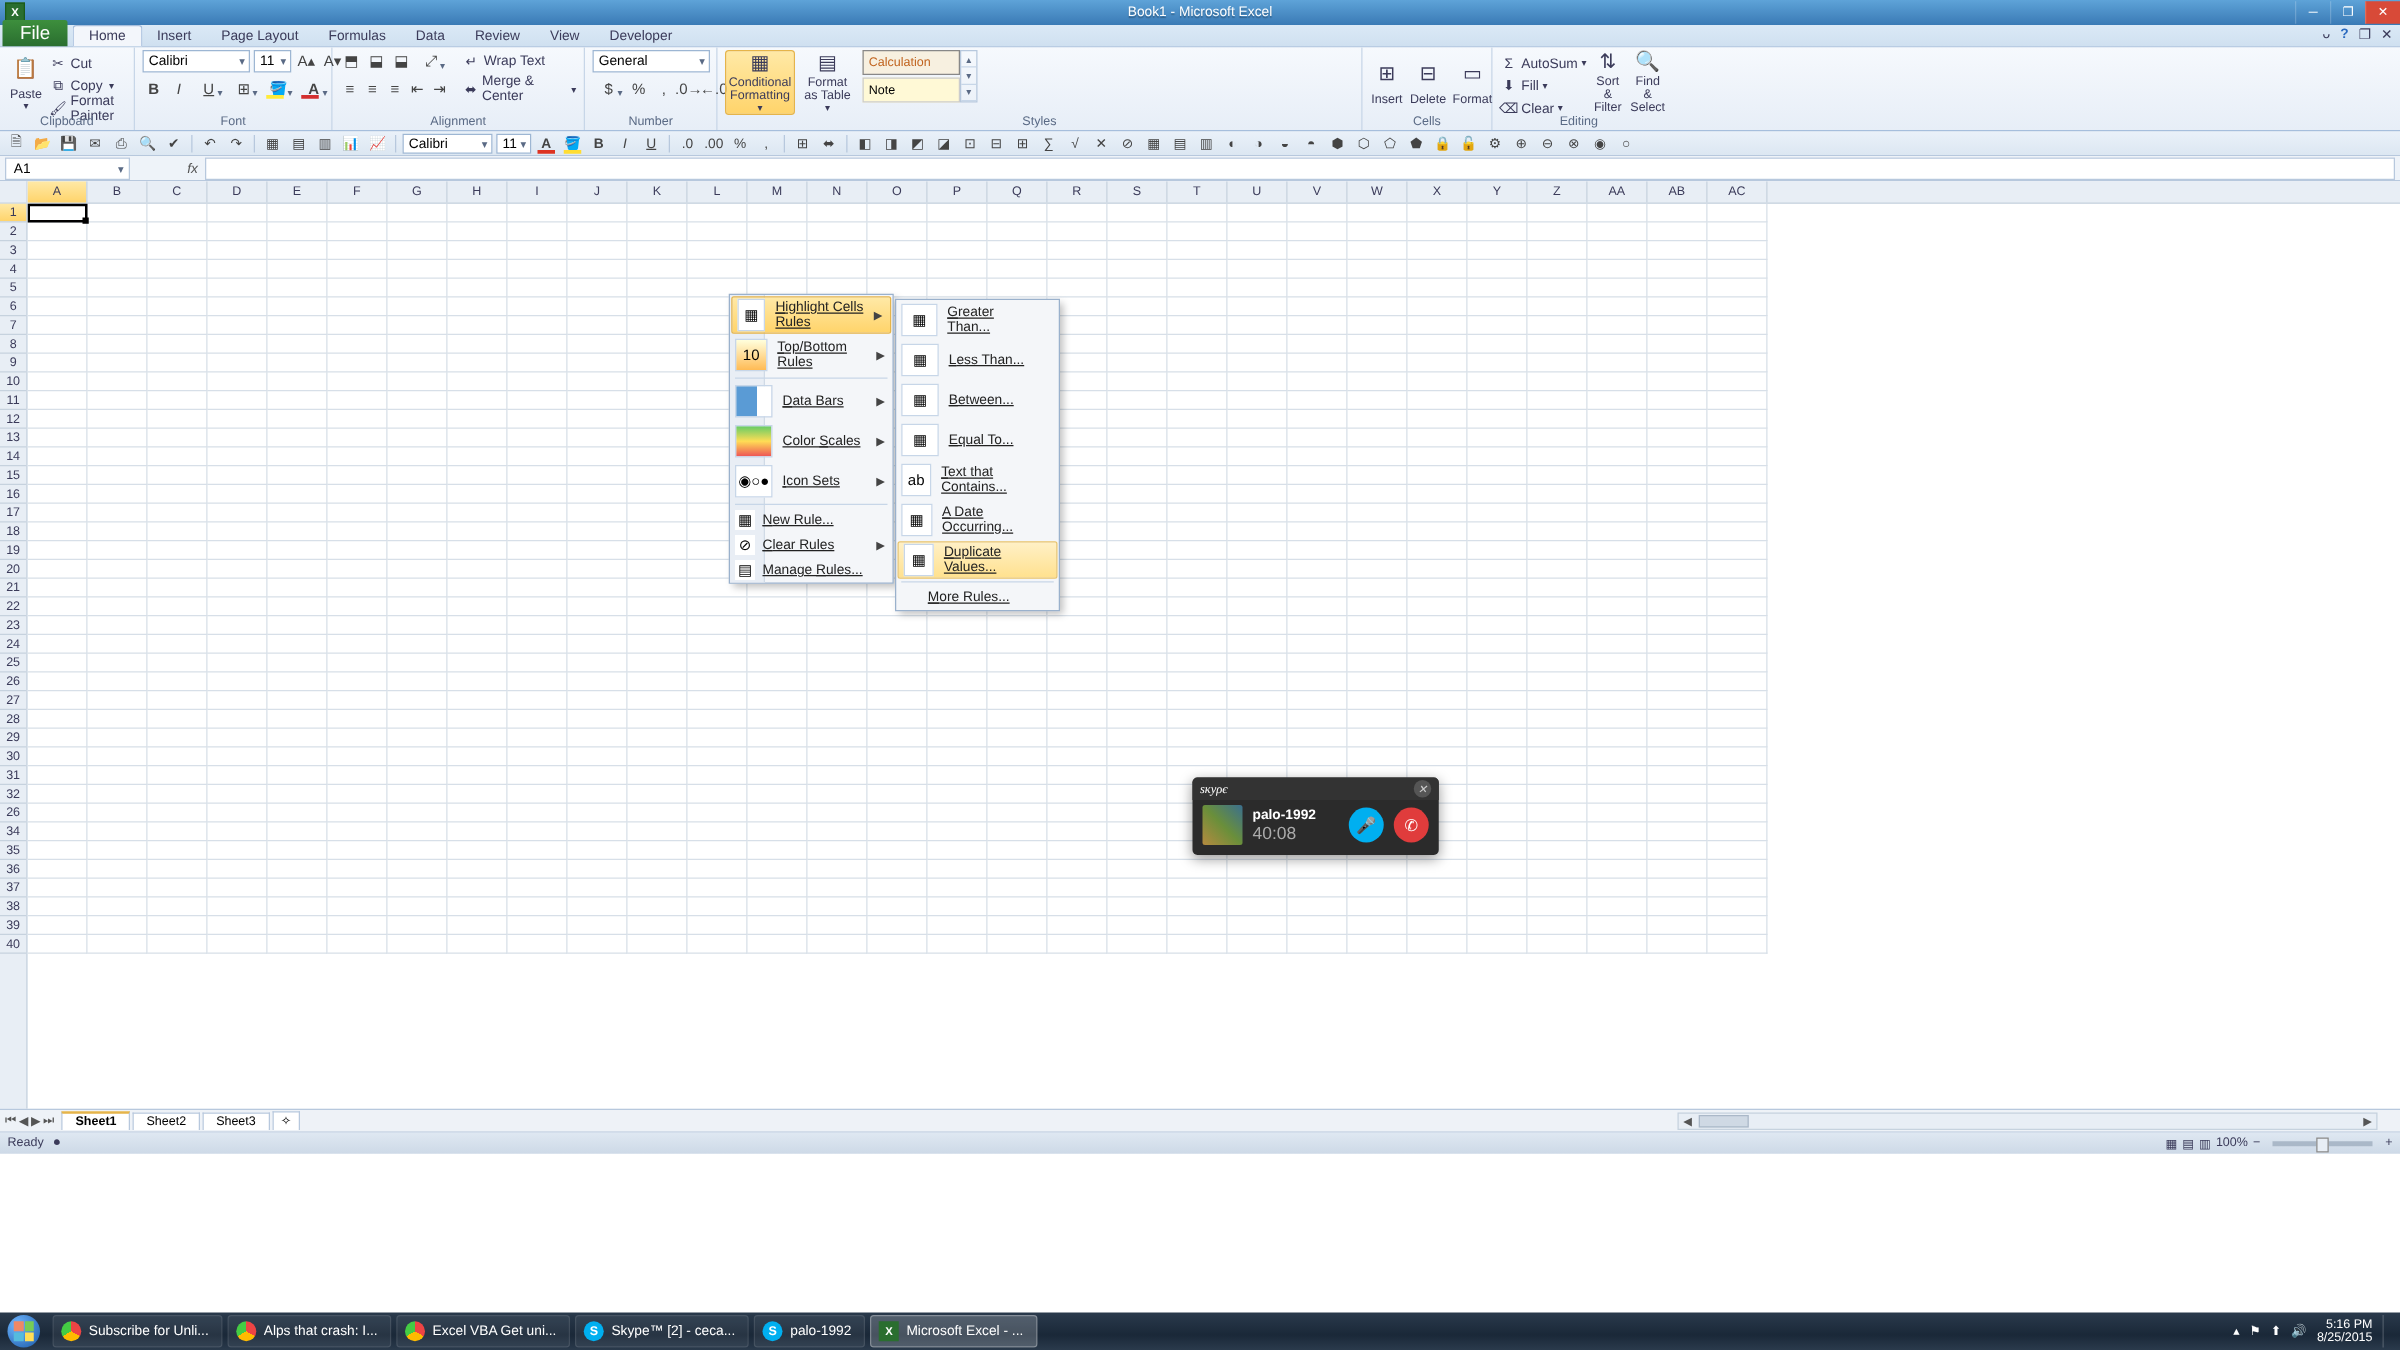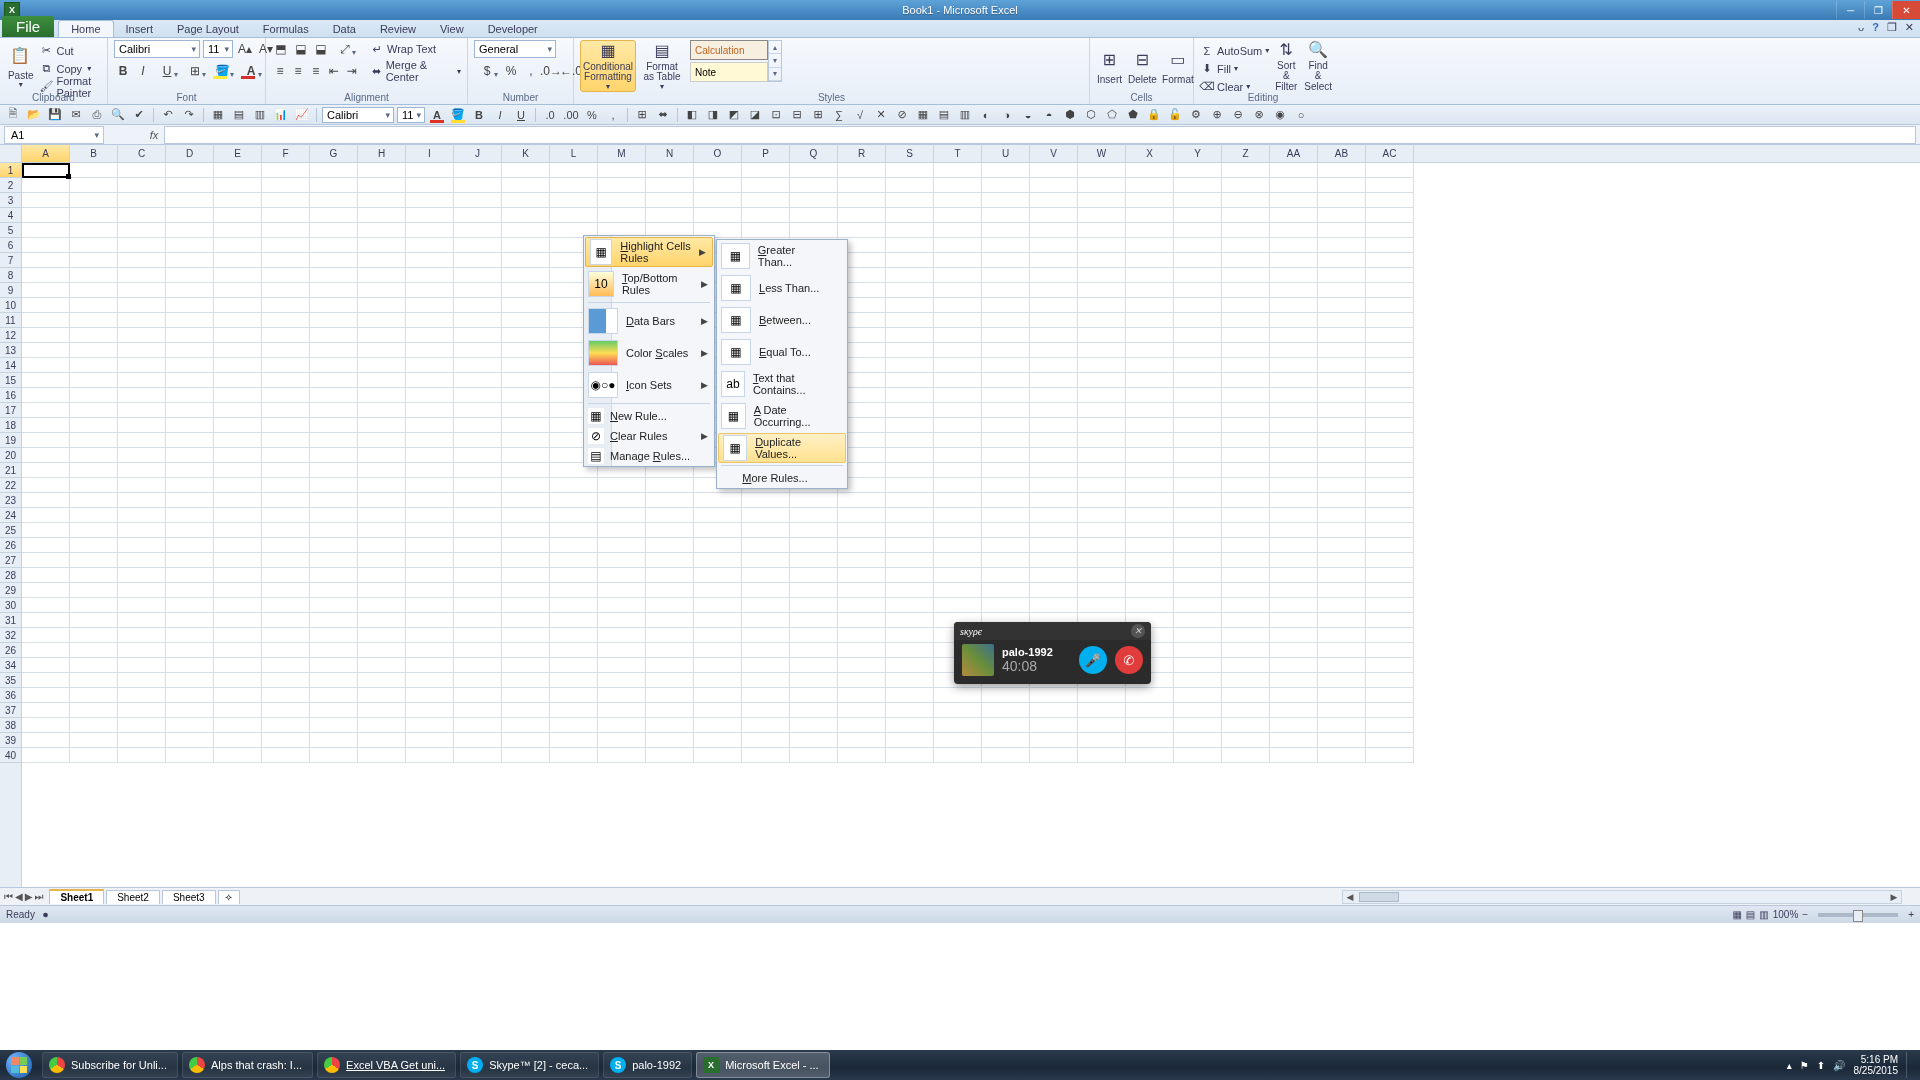--- a/index.html
+++ b/index.html
@@ -79,21 +79,21 @@
 .cell { width: 48px; height: 15px; border-right: 1px solid #d7dfe8; border-bottom: 1px solid #d7dfe8; flex-shrink: 0; }
 .sel-outline { position: absolute; left: 0; top: 0; width: 48px; height: 15px; border: 2px solid #000; pointer-events: none; }
 .sel-outline::after { content: ""; position: absolute; right: -3px; bottom: -3px; width: 5px; height: 5px; background: #000; }
 
 
 .menu { position: absolute; background: #f4f6f9; border: 1px solid #9ab1cc; box-shadow: 3px 3px 6px rgba(0,0,0,0.25); z-index: 50; }
 .menu-item { display: flex; align-items: center; height: 32px; padding: 0 18px 0 4px; position: relative; }
 .menu-item.short { height: 20px; }
 .menu-item .mi-icon { width: 30px; height: 26px; margin-right: 8px; display: flex; align-items: center; justify-content: center; border: 1px solid #c7d6e8; background: #fff; font-size: 12px; }
 .menu-item .mi-icon.small { width: 16px; height: 16px; border: none; margin-right: 6px; }
-.menu-item .mi-label { font-size: 11px; color: #222; }
+.menu-item .mi-label { font-size: 11px; color: #222; text-decoration: underline; }
 .menu-item .mi-arrow { position: absolute; right: 6px; font-size: 9px; color: #444; }
 .menu-item.hl { background: linear-gradient(#ffe9a6, #ffd46b); border: 1px solid #e5b44a; border-radius: 2px; margin: 1px; height: 30px; }
 .menu-item.hl2 { background: linear-gradient(#fff0c6, #ffe18f); border: 1px solid #e9c46a; border-radius: 2px; margin: 1px; height: 30px; }
 .menu .sep { height: 1px; background: #c7d6e8; margin: 2px 4px; }
 .menu .iconcol { position: absolute; left: 0; top: 0; bottom: 0; width: 28px; background: #e9eef5; border-right: 1px solid #d0dae6; z-index: -1; }
 .menu.sub { left: 716px; top: 94px; width: 132px; }
 .menu.main { left: 583px; top: 90px; width: 132px; }
 
 
 .skype { position: absolute; left: 954px; top: 477px; width: 197px; height: 62px; background: #2b2b2b; border-radius: 4px; color: #fff; box-shadow: 0 3px 10px rgba(0,0,0,0.4); }
@@ -248,21 +248,21 @@
             <span>Merge &amp; Center</span>
             <span style="font-size:8px;margin-left:2px">▾</span>
           </div>
       </div>
     </div>
     <div class="glabel">Alignment</div>
   </div>
 
   <div class="rgroup" style="width:106px">
     <div class="gbody" style="flex-direction:column;gap:4px">
-      <div class="combo" style="width:82px">General</div>
+      <div class="combo" style="width:94px">General</div>
       <div style="display:flex;gap:2px">
         <div class="iconbtn split">$</div>
         <div class="iconbtn">%</div>
         <div class="iconbtn">,</div>
         <div class="iconbtn">.0→</div>
         <div class="iconbtn">←.0</div>
       </div>
     </div>
     <div class="glabel">Number</div>
   </div>
@@ -1891,21 +1891,21 @@
       <div class="tbtn">
         <div class="tico" style="border-radius: 50%; background: conic-gradient(rgb(238, 68, 68) 0deg, rgb(238, 68, 68) 120deg, rgb(255, 187, 0) 120deg, rgb(255, 187, 0) 240deg, rgb(68, 204, 68) 240deg); position: relative;"></div>
         <span style="white-space: nowrap; overflow: hidden; text-overflow: ellipsis;">Subscribe for Unli...</span>
       </div>
       <div class="tbtn">
         <div class="tico" style="border-radius: 50%; background: conic-gradient(rgb(238, 68, 68) 0deg, rgb(238, 68, 68) 120deg, rgb(255, 187, 0) 120deg, rgb(255, 187, 0) 240deg, rgb(68, 204, 68) 240deg); position: relative;"></div>
         <span style="white-space: nowrap; overflow: hidden; text-overflow: ellipsis;">Alps that crash: I...</span>
       </div>
       <div class="tbtn">
         <div class="tico" style="border-radius: 50%; background: conic-gradient(rgb(238, 68, 68) 0deg, rgb(238, 68, 68) 120deg, rgb(255, 187, 0) 120deg, rgb(255, 187, 0) 240deg, rgb(68, 204, 68) 240deg); position: relative;"></div>
-        <span style="white-space: nowrap; overflow: hidden; text-overflow: ellipsis; text-decoration: underline;">Excel VBA Get uni...</span>
+        <span style="white-space: nowrap; overflow: hidden; text-overflow: ellipsis;">Excel VBA Get uni...</span>
       </div>
       <div class="tbtn">
         <div class="tico" style="border-radius: 50%; background: rgb(0, 175, 240); color: rgb(255, 255, 255); display: flex; align-items: center; justify-content: center; font-size: 10px; font-weight: bold;">S</div>
         <span style="white-space: nowrap; overflow: hidden; text-overflow: ellipsis;">Skype™ [2] - ceca...</span>
       </div>
       <div class="tbtn">
         <div class="tico" style="border-radius: 50%; background: rgb(0, 175, 240); color: rgb(255, 255, 255); display: flex; align-items: center; justify-content: center; font-size: 10px; font-weight: bold;">S</div>
         <span style="white-space: nowrap; overflow: hidden; text-overflow: ellipsis;">palo-1992</span>
       </div>
       <div class="tbtn active">

